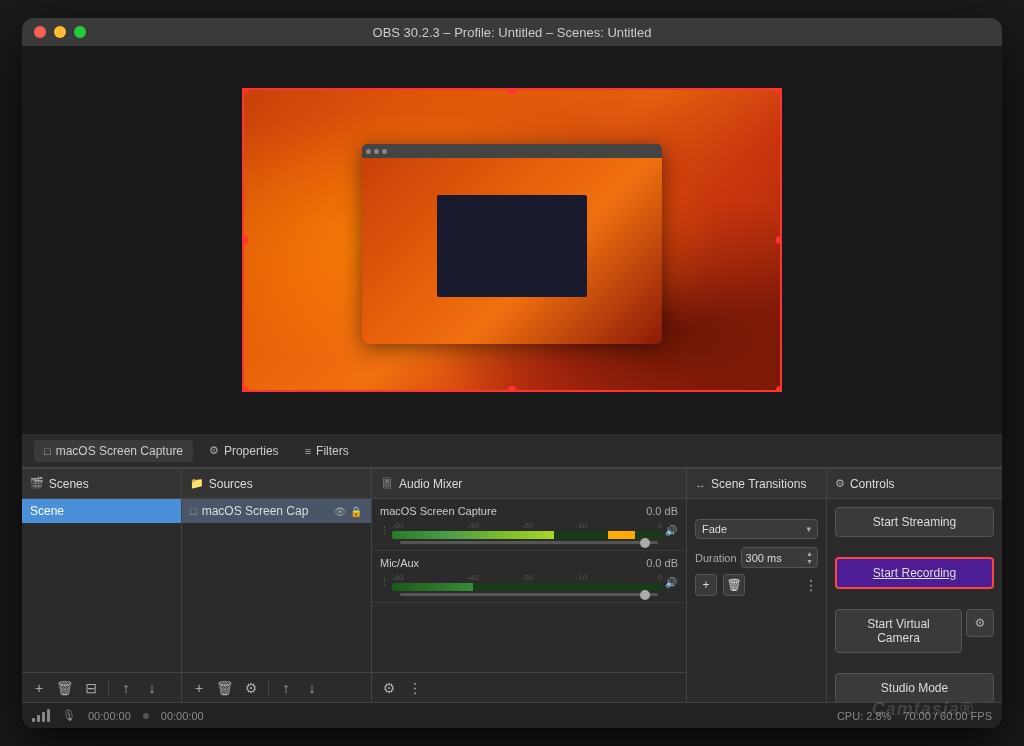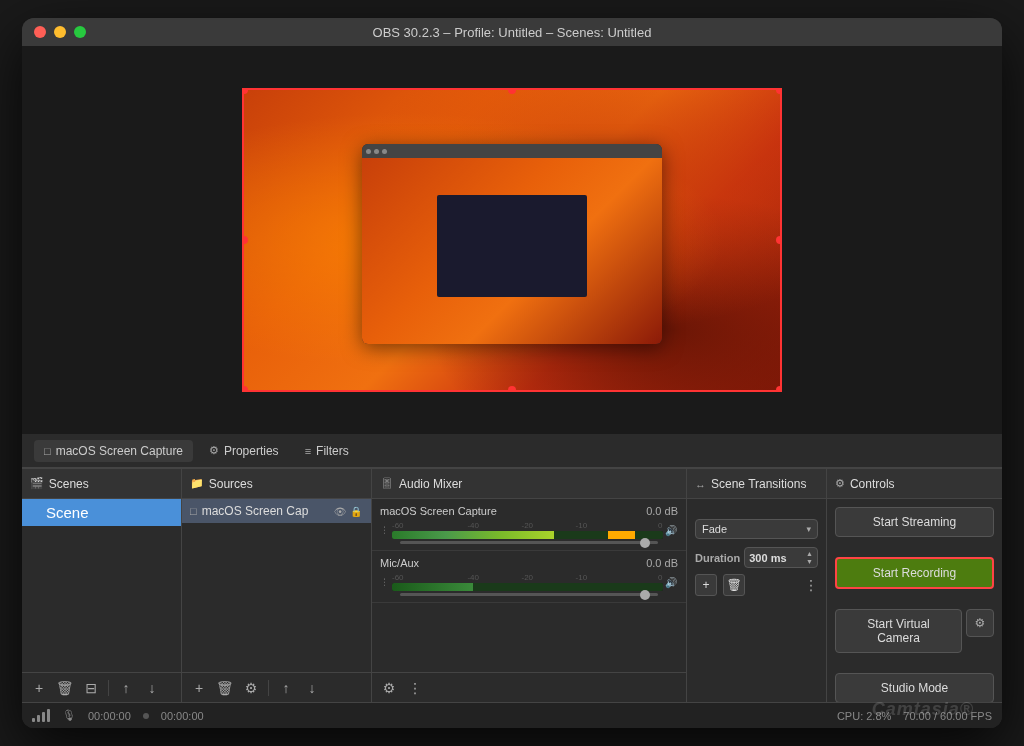--- a/index.html
+++ b/index.html
@@ -218,22 +218,22 @@
       flex: 1;
       overflow-y: auto;
       overflow-x: hidden;
     }
     .panel-content::-webkit-scrollbar { width: 4px; }
     .panel-content::-webkit-scrollbar-track { background: #2b2b2b; }
     .panel-content::-webkit-scrollbar-thumb { background: #555; }
 
     
     .scene-item {
-      padding: 5px 24px;
-      font-size: 15px;
+      padding: 5px 8px;
+      font-size: 12px;
       color: #ddd;
       cursor: pointer;
     }
     .scene-item.selected {
       background: #4a90d9;
       color: #fff;
     }
 
     
     .source-item {
@@ -350,21 +350,20 @@
       justify-content: space-between;
       cursor: pointer;
       margin-top: 12px;
     }
     .select-arrow { font-size: 9px; color: #aaa; }
     .duration-row {
       display: flex;
       align-items: center;
       padding: 0 8px 6px;
       gap: 4px;
-      font-weight: bold;
     }
     .duration-label { font-size: 11px; color: #aaa; }
     .duration-input {
       flex: 1;
       background: #3a3a3a;
       border: 1px solid #555;
       border-radius: 4px;
       color: #ddd;
       font-size: 11px;
       padding: 2px 4px;
@@ -422,21 +421,22 @@
       background: #3a3a3a;
       border: 1px solid #555;
       border-radius: 4px;
       color: #ddd;
       font-size: 12px;
       text-align: center;
       cursor: pointer;
     }
     .ctrl-btn-primary {
       border: 2px solid #ff4444;
-      background: #4d7c0f;
+      background: #4c1d95;
+      text-decoration: underline;
     }
     .ctrl-btn-row {
       display: flex;
       gap: 4px;
     }
     .ctrl-btn-row .ctrl-btn {
       flex: 1;
     }
     .ctrl-btn-gear {
       width: 28px;

